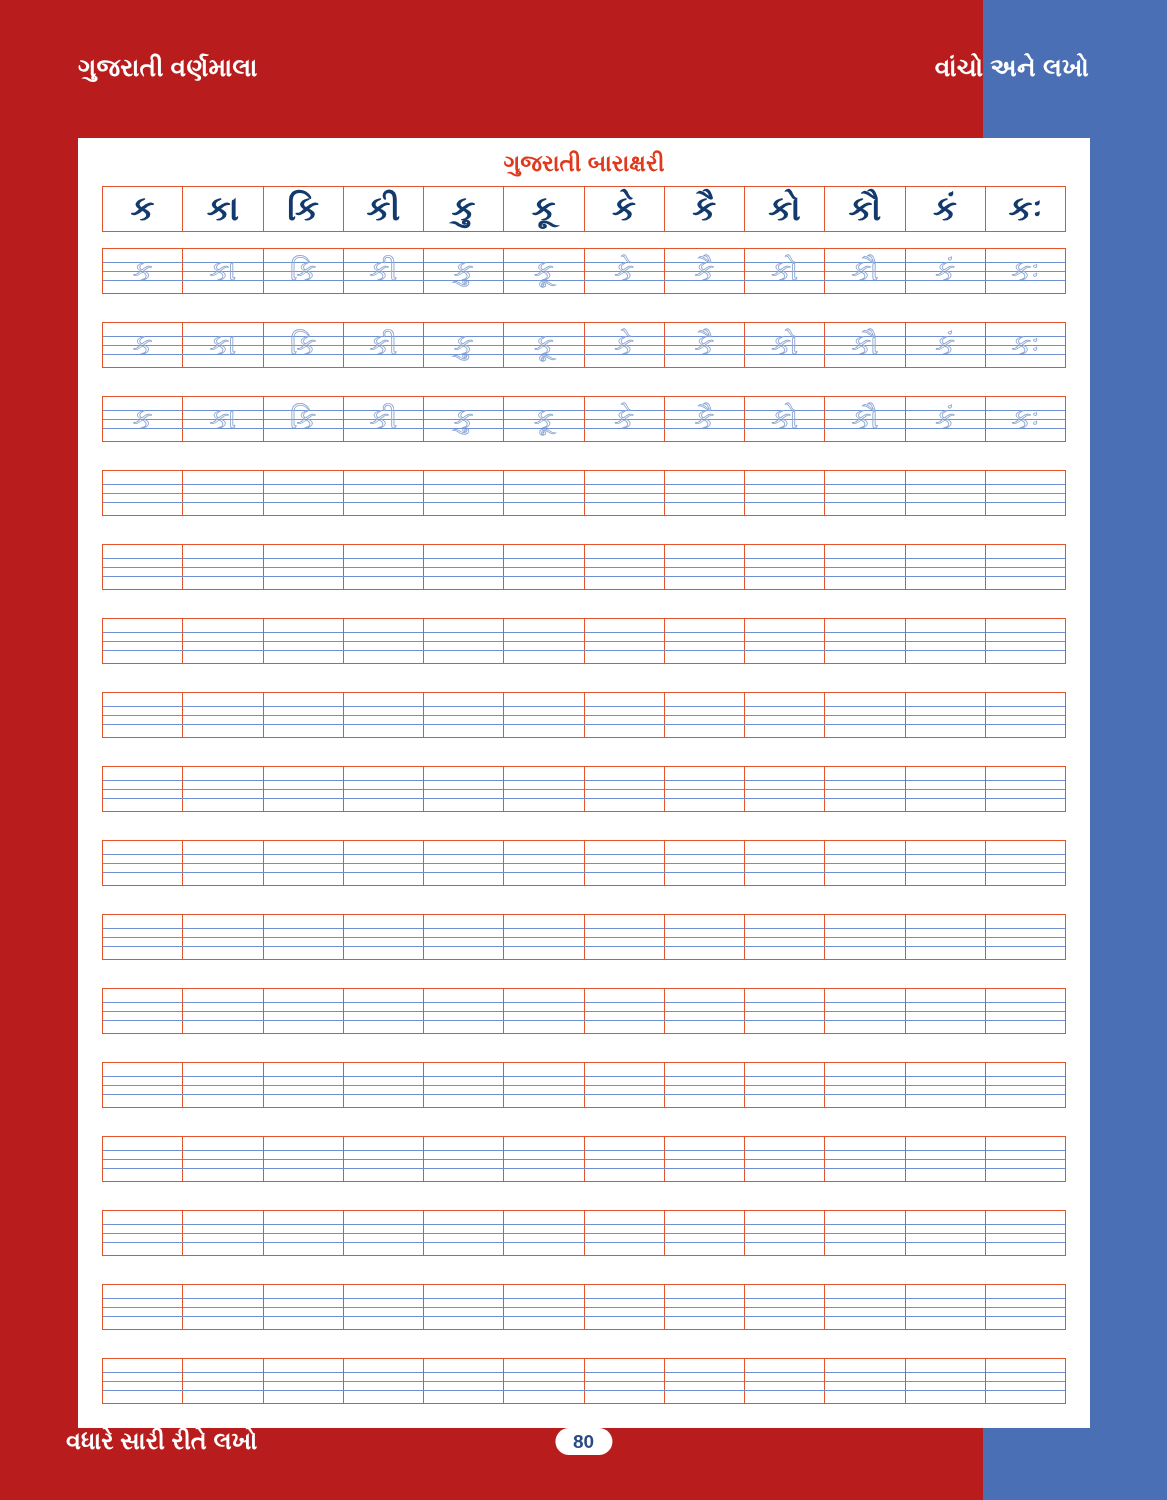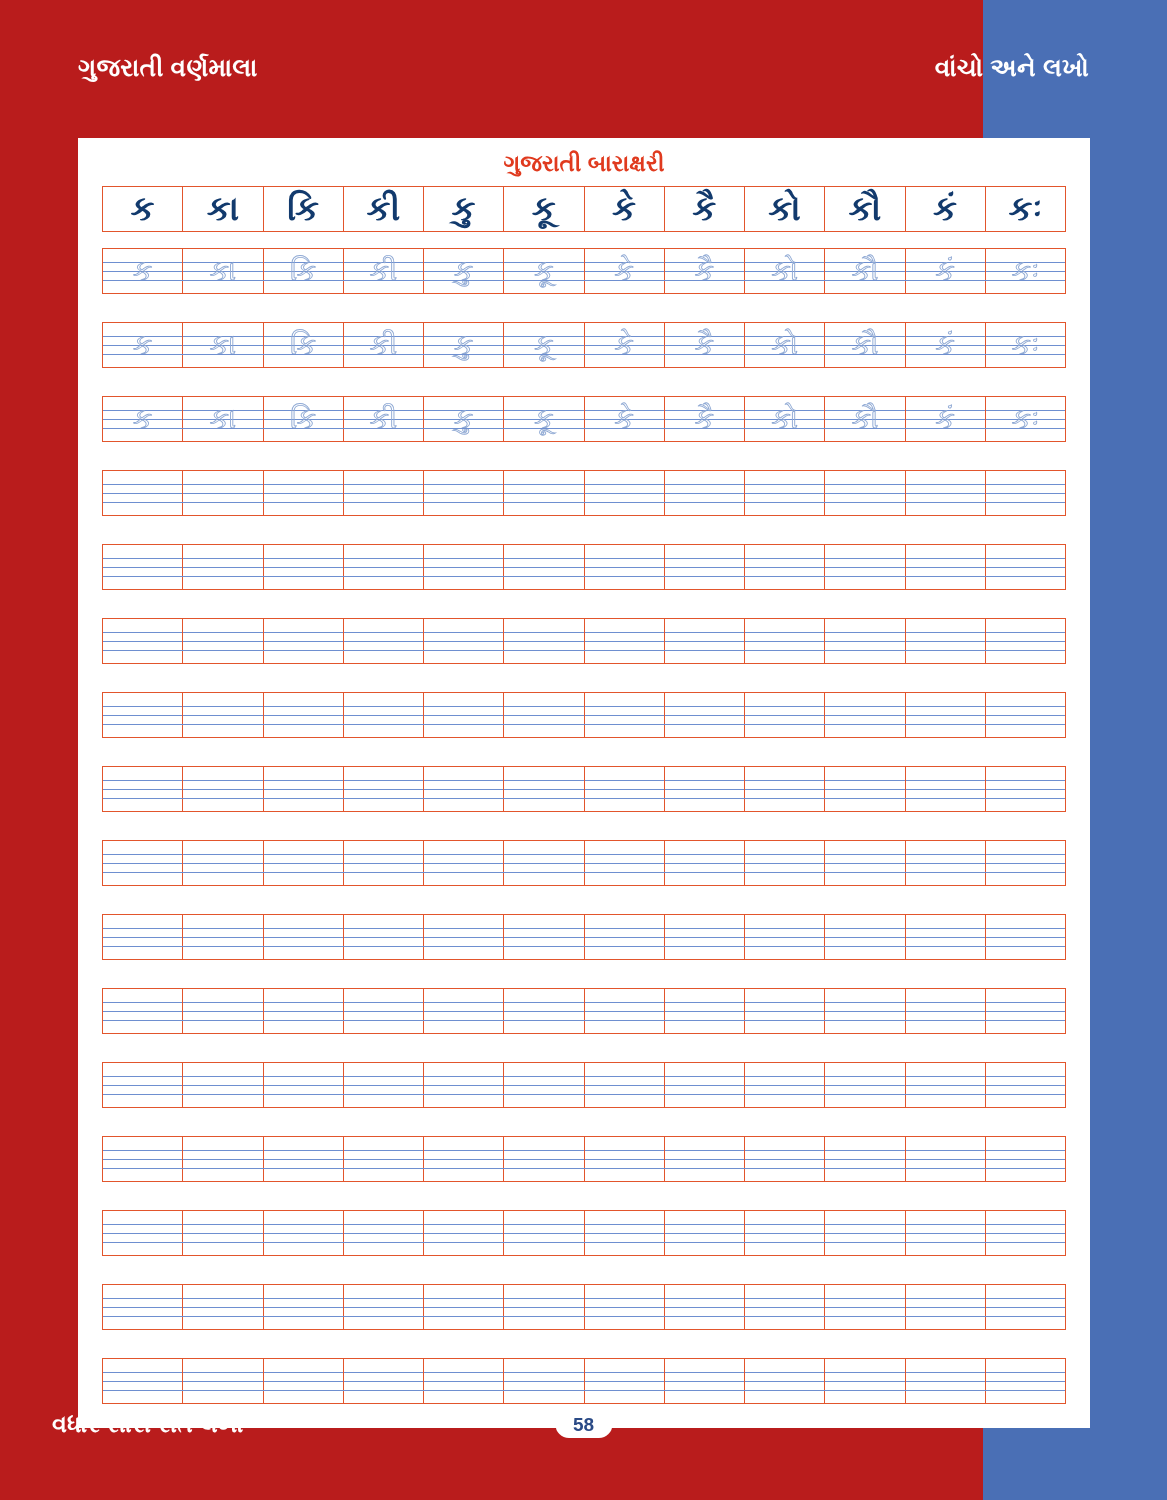--- a/index.html
+++ b/index.html
@@ -148,28 +148,28 @@
   }
   .trace-letter.dotted {
     color: transparent;
     -webkit-text-stroke: 0.9px #8fa9d4;
     text-shadow: none;
   }
 
   
   .footer {
     position: absolute;
-    bottom: 56px;
+    bottom: 39px;
     left: 0;
     width: 1167px;
     height: 40px;
     display: flex;
     justify-content: space-between;
     align-items: center;
-    padding: 0 52px;
+    padding: 0 66px;
     box-sizing: border-box;
   }
   .footer-text {
     color: #ffffff;
     font-size: 24px;
     font-weight: bold;
     white-space: nowrap;
   }
   .page-number {
     position: absolute;
@@ -547,16 +547,16 @@
           <div class="cell"></div>
           <div class="cell"></div>
           <div class="cell"></div>
           <div class="cell"></div>
         </div>
       </div>
   </div>
 
   <div class="footer">
     <div class="footer-text">વધારે સારી રીતે લખો</div>
-    <div class="page-number">58</div>
+    <div class="page-number">80</div>
   </div>
 
 </div>
 
 </body></html>

